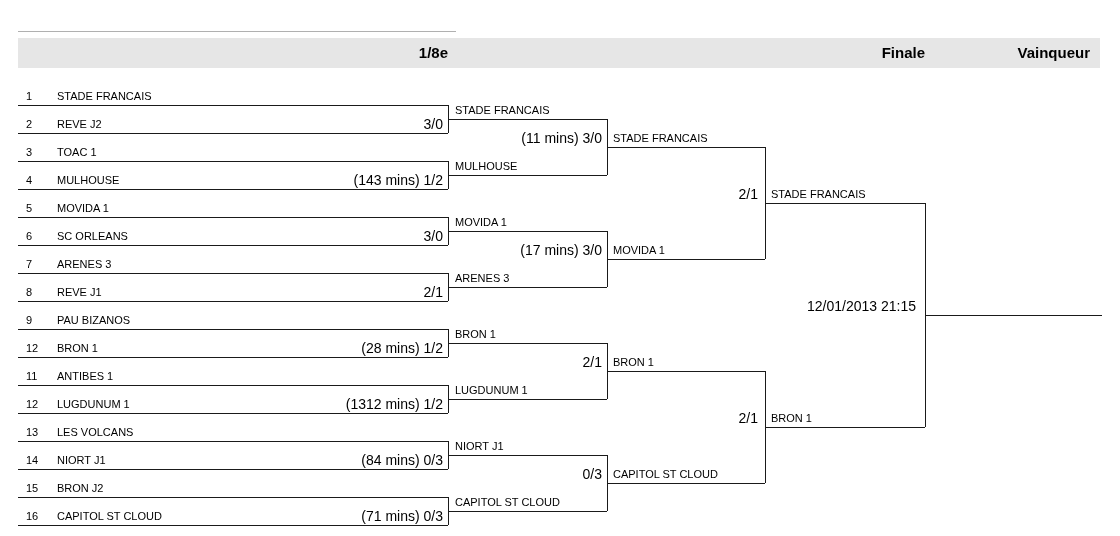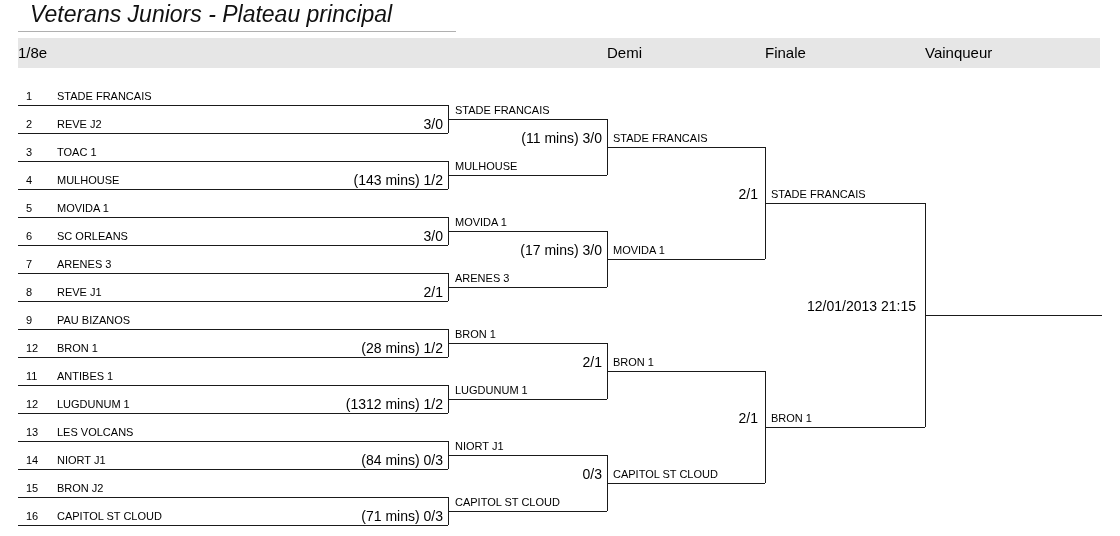--- a/index.html
+++ b/index.html
@@ -2,39 +2,37 @@
 <html><head>
 <meta charset="utf-8">
 <style>
   * { margin:0; padding:0; box-sizing:border-box; }
   html,body { background:#ffffff; }
   body { font-family:"Liberation Sans", sans-serif; }
   #page { position:relative; width:1120px; height:536px; background:#fff; overflow:hidden; }
   #title { position:absolute; left:30px; top:1px; font-size:23px; font-style:italic; color:#111; white-space:nowrap; }
   #title-rule { position:absolute; left:18px; top:31px; width:438px; border-top:1px solid #b0b0b0; height:0; }
   #header-bar { position:absolute; left:18px; top:38px; width:1082px; height:30px; background:#e6e6e6; }
-  .col-h { position:absolute; top:38px; height:30px; line-height:30px; text-align:left;
-           font-weight:normal; font-size:15px; color:#000; }
+  .col-h { position:absolute; top:38px; height:30px; line-height:30px; text-align:right;
+           font-weight:bold; font-size:15px; color:#000; }
   .hline { position:absolute; height:0; border-top:1px solid #1a1a1a; }
   .vline { position:absolute; width:0; border-left:1px solid #1a1a1a; }
   .txt  { position:absolute; font-size:11px; line-height:14px; color:#000; white-space:nowrap; }
   .res  { position:absolute; font-size:14px; line-height:14px; color:#000; white-space:nowrap;
           text-align:right; width:200px; }
 </style>
 </head>
 <body>
 
 <div id="page">
 
-  <div id="title">Veterans Juniors - Plateau principal</div>
   <div id="title-rule"></div>
 
   <div id="header-bar"></div>
   <div class="col-h" style="left:18px;width:430px">1/8e</div>
-  <div class="col-h" style="left:607px;width:158px">Demi</div>
   <div class="col-h" style="left:765px;width:160px">Finale</div>
   <div class="col-h" style="left:925px;width:165px">Vainqueur</div>
 
   <div>
     <div class="hline" style="left:18px;top:105px;width:430px"></div>
     <span class="txt" style="left:26px;top:89px">1</span>
     <span class="txt" style="left:57px;top:89px">STADE FRANCAIS</span>
 
     <div class="hline" style="left:18px;top:133px;width:430px"></div>
     <span class="txt" style="left:26px;top:117px">2</span>

